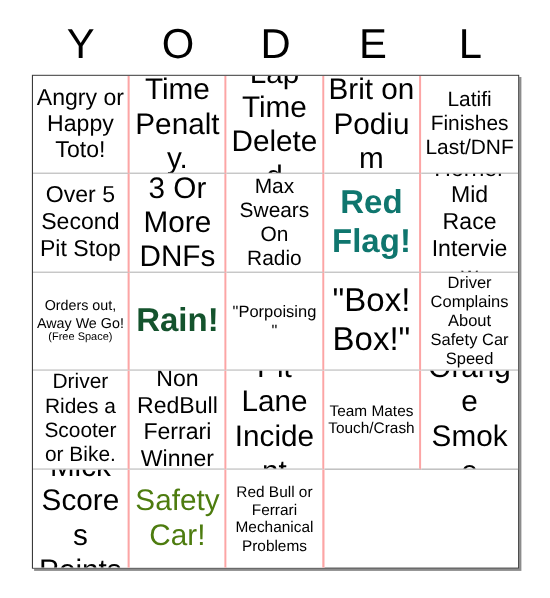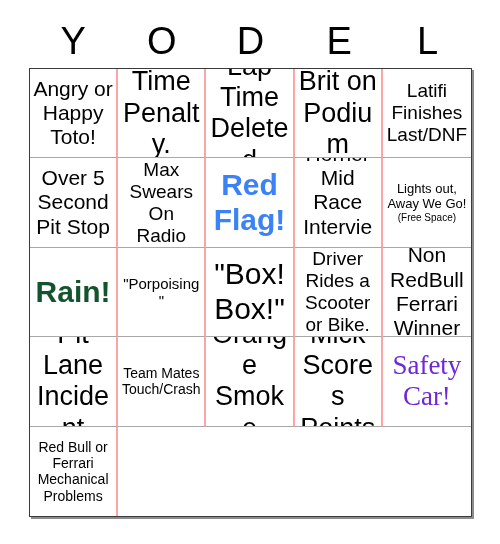--- a/index.html
+++ b/index.html
@@ -81,23 +81,23 @@
     line-height: 1.16;
     word-wrap: break-word;
   }
   .t-lg   { font-size: 21px; }
   .t-md   { font-size: 19px; }
   .t-sm   { font-size: 15px; }
   .t-xs   { font-size: 14px; }
   .t-huge { font-size: 30px; font-weight: bold; }
   .t-big  { font-size: 27px; }
 
-  .c-red    { color: #3b82f6; }
+  .c-red    { color: #0f766e; }
   .c-blue   { color: #14532d; }
-  .c-yellow { color: #6d28d9; font-family: Liberation Serif, serif; }
+  .c-yellow { color: #4d7c0f; }
 
   .free-main {
     display: block;
     font-size: 13px;
     line-height: 1.2;
   }
   .free-sub {
     display: block;
     font-size: 10px;
     line-height: 1.25;
@@ -131,46 +131,52 @@
       <span class="cell-text t-big">Brit on Podium</span>
     </div>
 
     <div class="cell">
       <span class="cell-text t-md">Latifi Finishes Last/DNF</span>
     </div>
     <div class="cell">
       <span class="cell-text t-lg">Over 5 Second Pit Stop</span>
     </div>
     <div class="cell">
+      <span class="cell-text t-big">3 Or More DNFs</span>
+    </div>
+    <div class="cell">
       <span class="cell-text t-md">Max Swears On Radio</span>
     </div>
 
     <div class="cell">
       <span class="cell-text t-huge c-red">Red Flag!</span>
     </div>
     <div class="cell">
       <span class="cell-text t-lg">Horner Mid Race Interview</span>
     </div>
     <div class="cell">
       <span class="cell-text">
-        <span class="free-main">Lights out, Away We Go!</span>
+        <span class="free-main">Orders out, Away We Go!</span>
         <span class="free-sub">(Free Space)</span>
       </span>
     </div>
     <div class="cell">
       <span class="cell-text t-huge c-blue">Rain!</span>
     </div>
     <div class="cell">
       <span class="cell-text t-sm">"Porpoising"</span>
     </div>
 
     <div class="cell">
       <span class="cell-text t-huge" style="font-weight:normal;">"Box! Box!"</span>
     </div>
     <div class="cell">
+      <span class="cell-text t-sm">Driver Complains About Safety Car Speed</span>
+    </div>
+    <div class="cell">
       <span class="cell-text t-md">Driver Rides a Scooter or Bike.</span>
     </div>
     <div class="cell">
       <span class="cell-text t-lg">Non RedBull Ferrari Winner</span>
     </div>
     <div class="cell">
       <span class="cell-text t-big">Pit Lane Incident</span>
     </div>
 
     <div class="cell">

